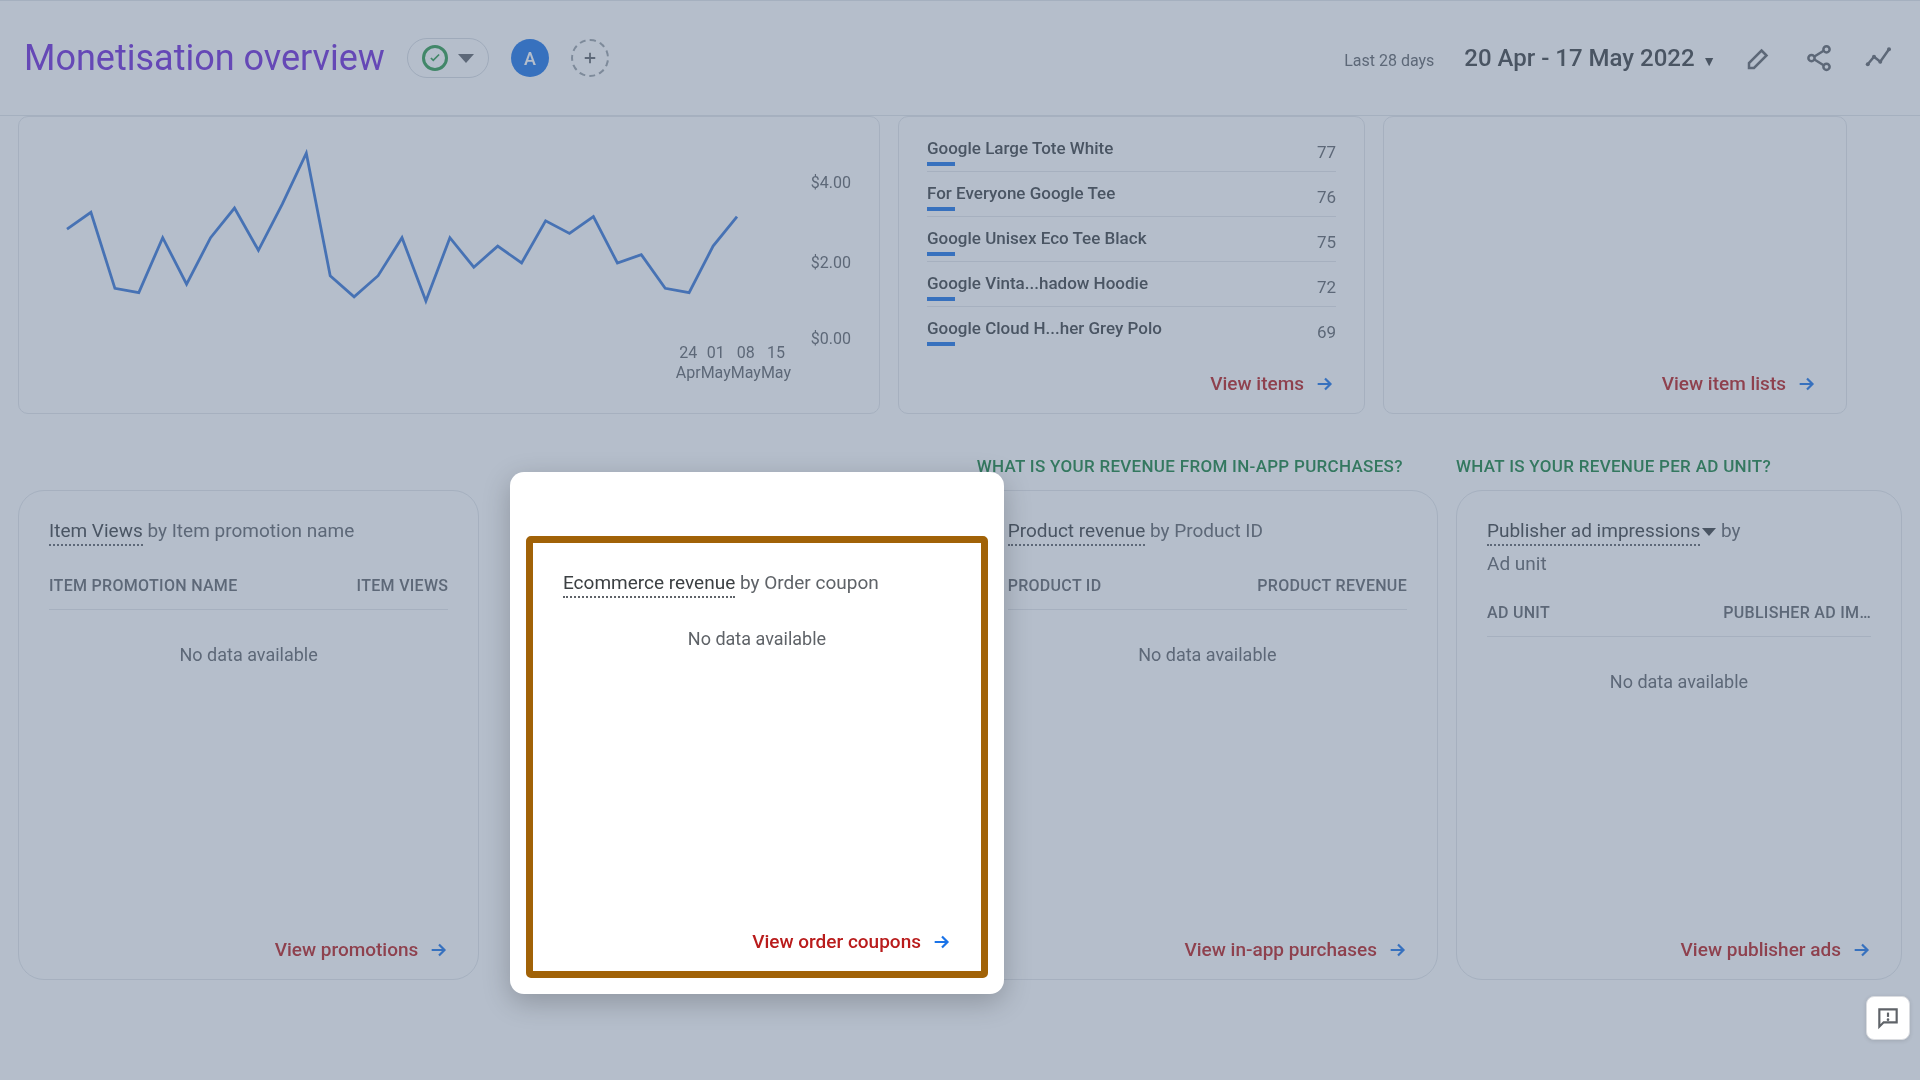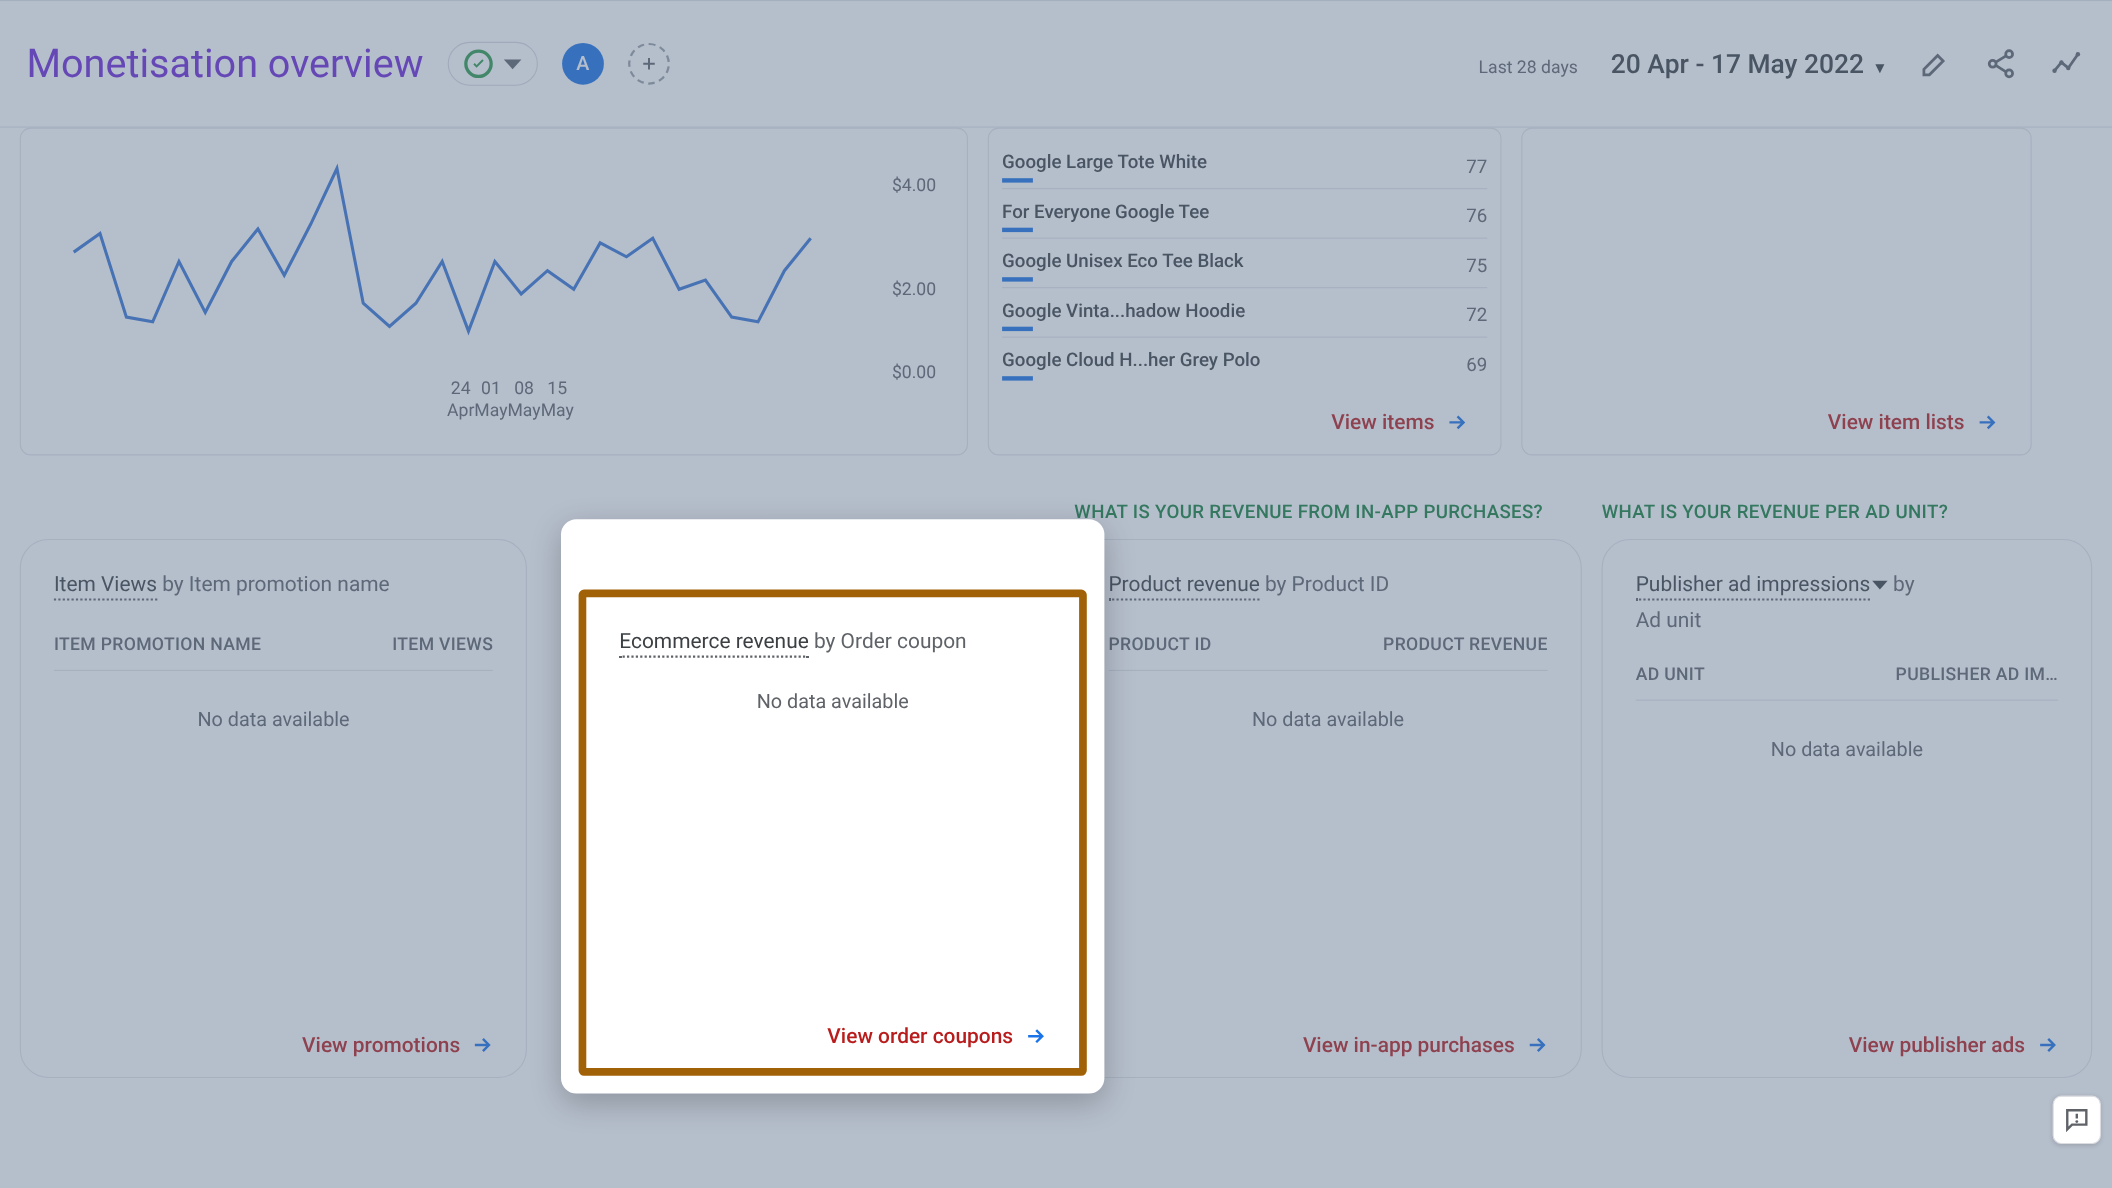--- a/index.html
+++ b/index.html
@@ -21,27 +21,27 @@
   .date-big { font-size:24px; color:#3c4043; font-weight:500;}
   .date-drop { font-size:14px; color:#3c4043; margin-left:4px;}
   .icon-btn { width:34px; height:34px; display:flex; align-items:center; justify-content:center; color:#5f6368; cursor:pointer;}
   .icon-btn svg { width:30px; height:30px; }
 
   .content { position:relative; padding:0 18px; }
 
   .row1 { display:flex; gap:18px; margin-top:0;}
   .card { background:#fff; border:1px solid #e3e6ea; border-radius:10px; position:relative; }
   .chart-card { width:862px; height:298px; padding:22px 28px 20px;}
-  .items-card { width:467px; height:298px; padding:10px 12px 14px;text-align:right;}
+  .items-card { width:467px; height:298px; padding:10px 28px 14px;text-align:right;}
   .blank-card { width:464px; height:298px; }
 
   .chart-body { position:relative; width:100%; height:200px;}
   .chart-body svg { position:absolute; left:0; top:0;}
   .ylabel { position:absolute; right:0; font-size:16px; color:#5f6368;}
-  .xlabels { display:flex; justify-content:center; padding:0 60px 0 90px; margin-top:4px; color:#5f6368; font-size:16px;}
+  .xlabels { display:flex; justify-content:flex-end; padding:0 60px 0 90px; margin-top:4px; color:#5f6368; font-size:16px;}
   .xlabels div { text-align:center; line-height:1.25;}
 
   .item-row { display:flex; justify-content:space-between; align-items:center; padding:11px 0 5px; border-top:1px solid #e3e6ea; font-size:17px;}
   .item-row.first { border-top:none;}
   .item-name { color:#3c4043; font-weight:500;}
   .item-val { color:#5f6368;}
   .item-bar { width:28px; height:4px; background:#1a73e8; margin-top:4px;}
   .card-footer { position:absolute; bottom:18px; right:28px; }
   .link-btn { display:flex; align-items:center; gap:10px; color:#b91c1c; font-size:19px; font-weight:500; cursor:pointer;}
   .link-btn svg { width:22px; height:22px; }
@@ -121,21 +121,21 @@
           </svg>
       </div>
     </div>
   </div>
 
   <div class="content">
 
     <div class="row1">
       <div class="card chart-card">
         <div class="chart-body">
-          <span class="ylabel" style="top:20px">$4.00</span>
+          <span class="ylabel" style="top:34px">$4.00</span>
           <span class="ylabel" style="top:114px">$2.00</span>
           <span class="ylabel" style="top:190px">$0.00</span>
           <svg id="chart-svg" width="760" height="200" viewBox="0 0 760 200">
               <path d="M20.0 90.2 L43.9 73.3 L67.9 149.3 L91.8 153.6 L115.7 98.7 L139.6 145.1 L163.6 98.7 L187.5 69.1 L211.4 111.3 L235.4 64.9 L259.3 14.2 L283.2 136.7 L307.1 157.8 L331.1 136.7 L355.0 98.7 L378.9 162.0 L402.9 98.7 L426.8 128.2 L450.7 107.1 L474.6 124.0 L498.6 81.8 L522.5 94.4 L546.4 77.6 L570.4 124.0 L594.3 115.6 L618.2 149.3 L642.1 153.6 L666.1 107.1 L690.0 77.6 " fill="none" stroke="#3876d6" stroke-width="2.8"></path>
             </svg>
         </div>
         <div class="xlabels">
           <div>24<br>Apr</div>
           <div>01<br>May</div>
           <div>08<br>May</div>

